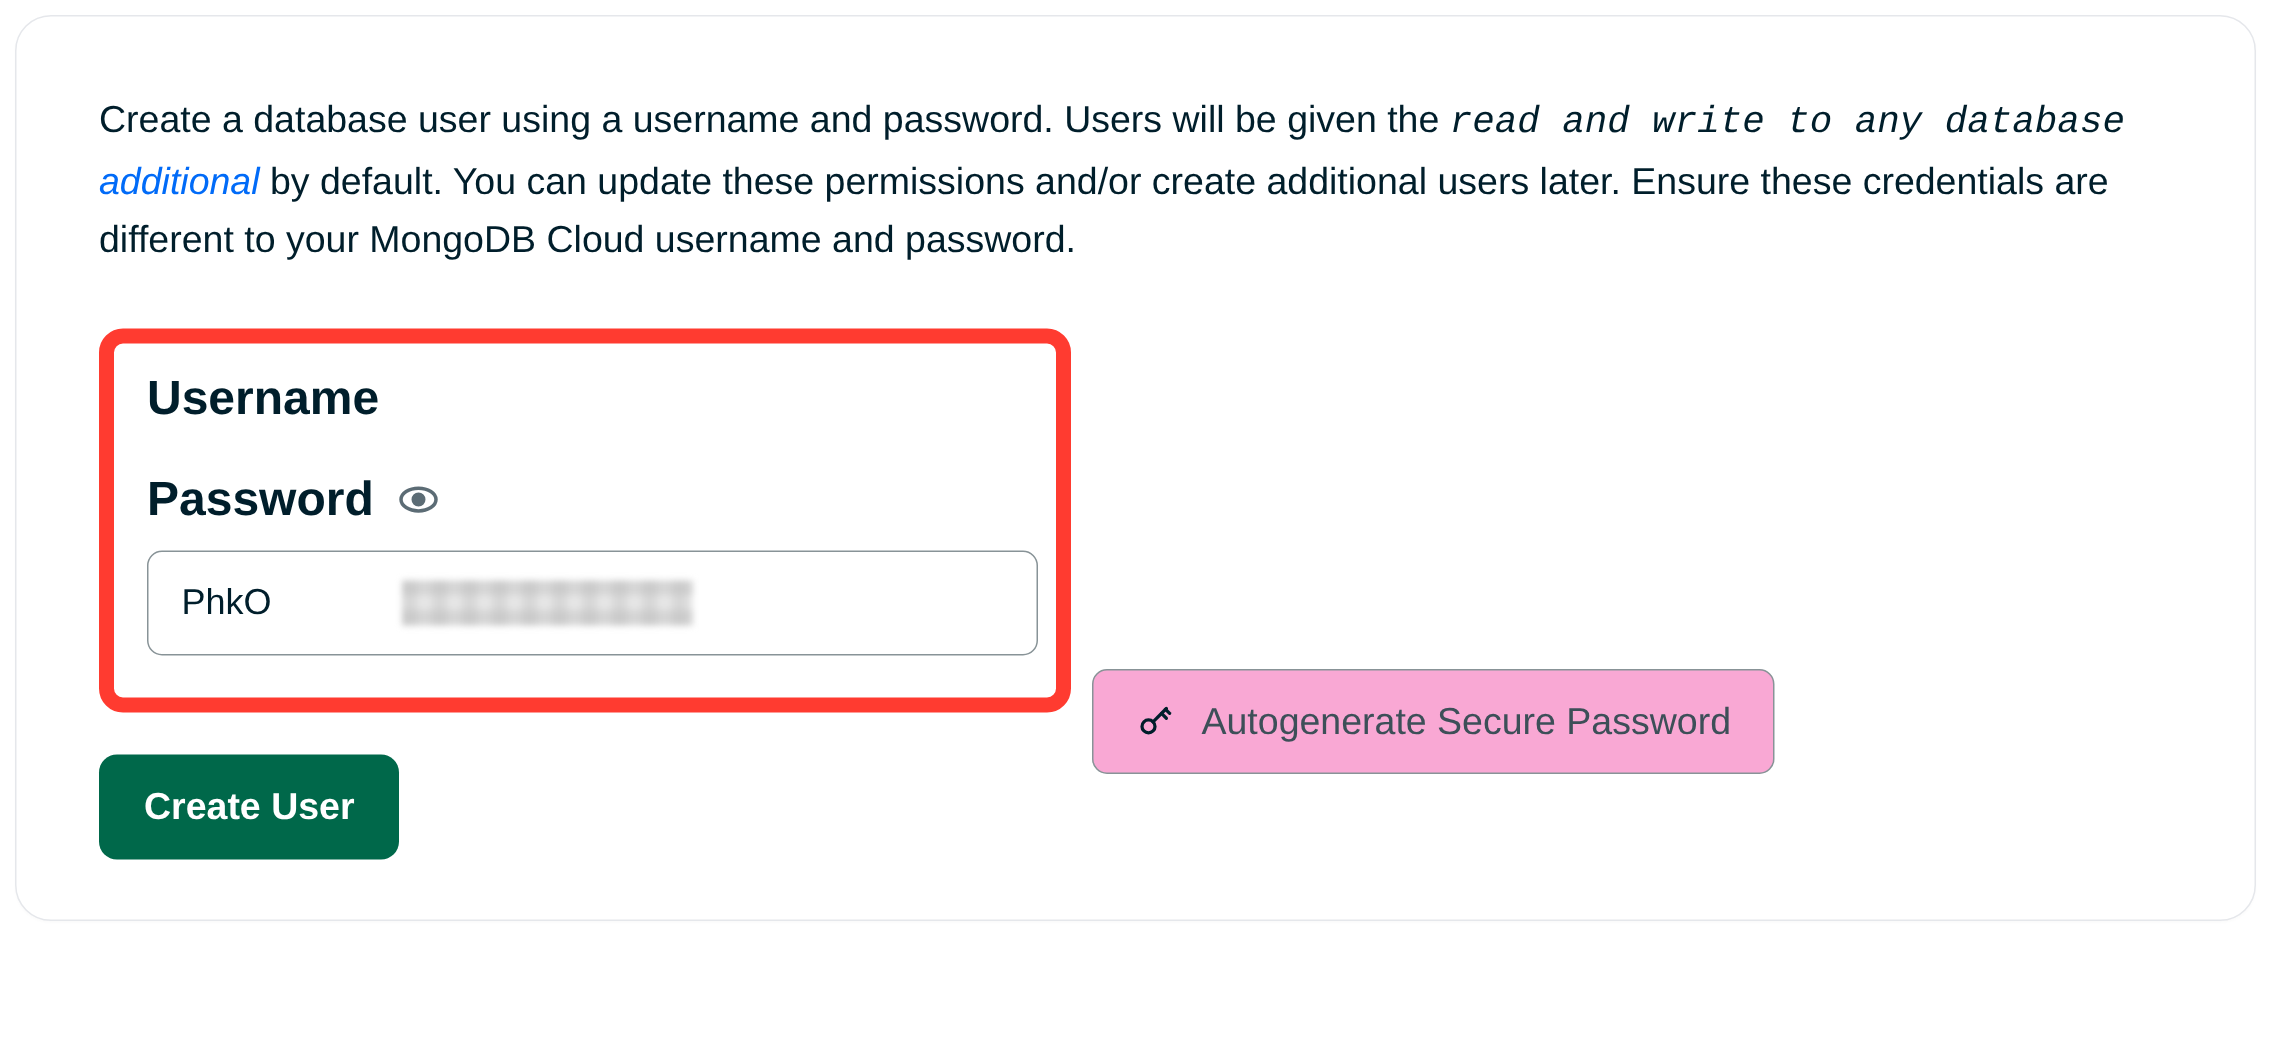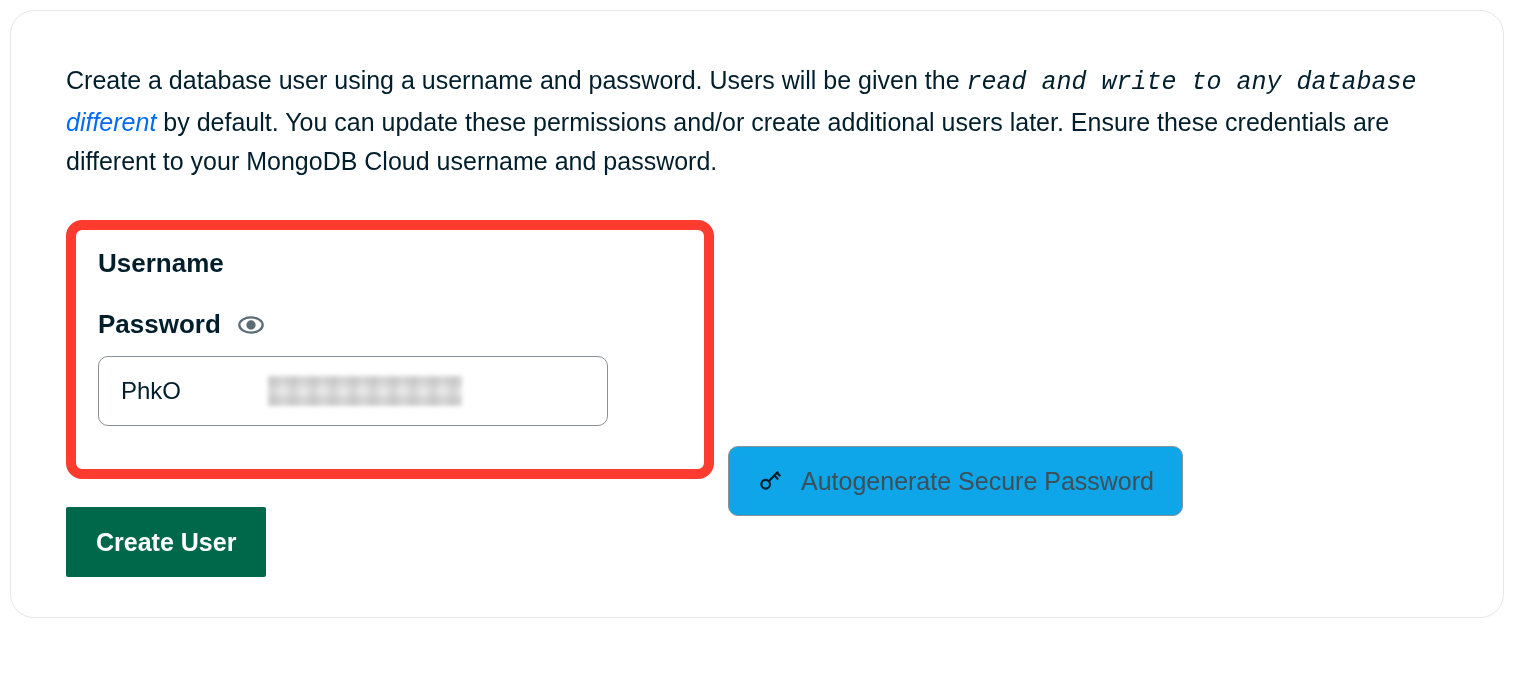--- a/index.html
+++ b/index.html
@@ -40,35 +40,35 @@
 
     .highlighted-section {
       border: 10px solid #ff3b30;
       border-radius: 16px;
       padding: 18px 22px 28px 22px;
       width: 648px;
       margin-bottom: 28px;
     }
 
     .field-label {
-      font-size: 26px;
+      font-size: 32px;
       font-weight: 700;
       color: #001E2B;
       margin-bottom: 16px;
       display: flex;
       align-items: center;
       gap: 16px;
     }
 
     .field-block {
       margin-bottom: 30px;
     }
 
     .field-block:last-child {
-      margin-bottom: 15px;
+      margin-bottom: 0;
     }
 
     .text-input {
       width: 594px;
       height: 70px;
       border: 1px solid #889397;
       border-radius: 10px;
       padding: 0 22px;
       font-size: 24px;
       color: #001E2B;
@@ -79,21 +79,21 @@
     .eye-icon {
       display: inline-flex;
       align-items: center;
       justify-content: center;
       cursor: pointer;
       color: #5C6C75;
     }
 
     .password-input-wrapper {
       position: relative;
-      width: 510px;
+      width: 594px;
     }
 
     .password-input-wrapper .text-input {
       width: 100%;
     }
 
     .pixelate-overlay {
       position: absolute;
       left: 170px;
       top: 20px;
@@ -115,39 +115,39 @@
       top: 436px;
     }
 
     .container {
       position: relative;
     }
 
     .secondary-btn {
       height: 70px;
       border: 1px solid #889397;
-      background: #0ea5e9;
+      background: #f9a8d4;
       border-radius: 10px;
       padding: 0 28px;
       font-size: 25px;
       font-weight: 500;
       color: #3D4F58;
       display: inline-flex;
       align-items: center;
       gap: 18px;
       cursor: pointer;
       font-family: inherit;
       justify-content: center;
     }
 
     .primary-btn {
       height: 70px;
       background: #00684A;
       border: none;
-      border-radius: 2px;
+      border-radius: 12px;
       padding: 0 30px;
       font-size: 25px;
       font-weight: 700;
       color: #ffffff;
       display: inline-flex;
       align-items: center;
       cursor: pointer;
       font-family: inherit;
     }
 
@@ -155,21 +155,21 @@
       display: inline-flex;
     }
   </style>
 </head>
 <body>
 
 <div class="container">
   <div class="card">
 
     <p class="description">
-      <span>Create a database user using a username and password. Users will be given the </span><span class="italic">read and write to any database </span><a class="link">different</a><span> by default. You can update these permissions and/or create additional users later. Ensure these credentials are different to your MongoDB Cloud username and password.</span>
+      <span>Create a database user using a username and password. Users will be given the </span><span class="italic">read and write to any database </span><a class="link">additional</a><span> by default. You can update these permissions and/or create additional users later. Ensure these credentials are different to your MongoDB Cloud username and password.</span>
     </p>
 
     <div class="highlighted-section">
 
       <div class="field-block">
         <div class="field-label">Username</div>
       </div>
 
       <div class="field-block">
         <div class="field-label">

